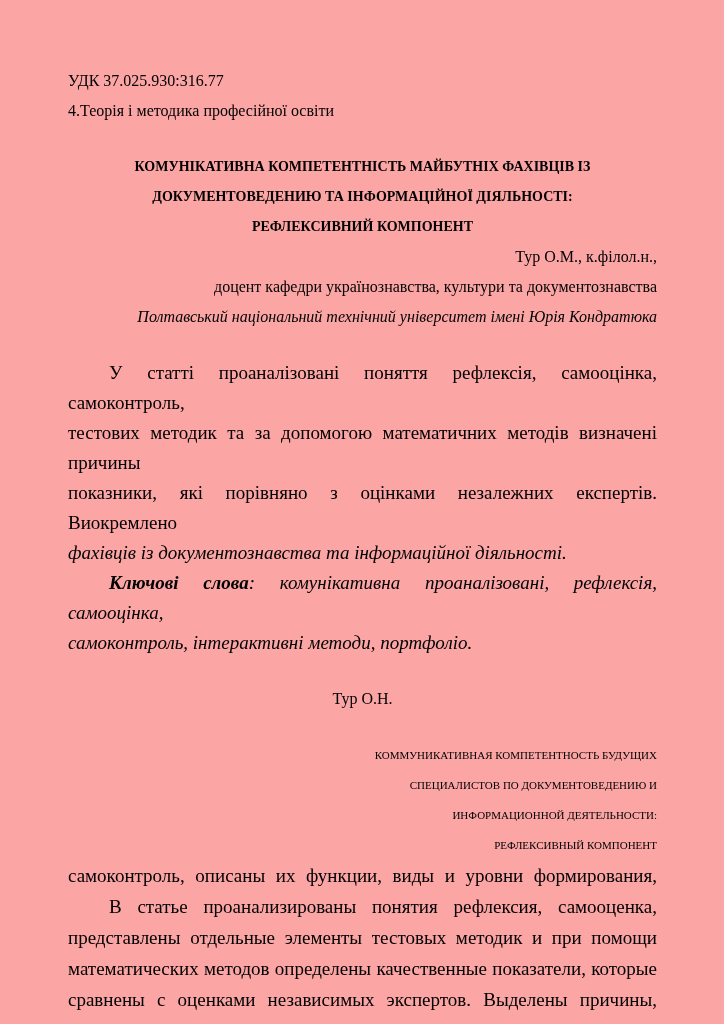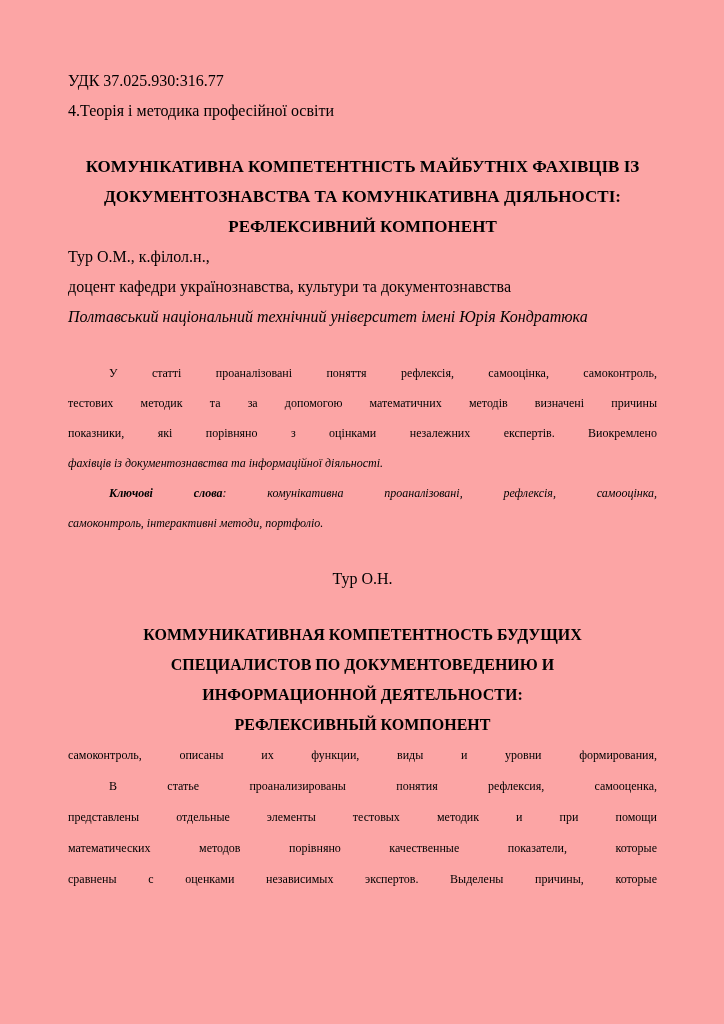--- a/index.html
+++ b/index.html
@@ -8,46 +8,46 @@
     width:724px;height:1024px;
     background:#fca5a5;color:#000000;
     font-family:"Liberation Serif", serif;
     font-size:16px;
     overflow:hidden;
     box-sizing:border-box;
   }
   .content{padding:66px 67px 0 68px;}
   .udc{line-height:30px;}
   .section{line-height:30px;}
-  .doc-title{margin-top:26px;text-align:center;font-weight:bold;font-size:17px;}
+  .doc-title{margin-top:26px;text-align:center;font-weight:bold;font-size:14px;}
   .tline{line-height:30px;white-space:nowrap;}
-  .byline{text-align:left;line-height:30px;}
+  .byline{text-align:right;line-height:30px;}
   .italic{font-style:italic;}
   .bold-italic{font-weight:bold;font-style:italic;}
-  .para{font-size:12px;}
+  .para{font-size:19px;}
   .abstract-ua{margin-top:26px;}
   .jline{line-height:30px;text-align:justify;text-align-last:justify;}
   .lline{line-height:30px;text-align:left;font-style:italic;}
   .indent{text-indent:41px;}
   .ru-author{margin-top:26px;text-align:center;line-height:30px;}
-  .ru-title{text-align:center;font-weight:bold;font-size:16px;}
+  .ru-title{text-align:right;font-weight:normal;font-size:11px;}
   .abstract-ru .jline{line-height:31px;}
 </style>
 </head>
 <body>
 
 <div class="page">
   <div class="content">
 
     <div class="udc">УДК  37.025.930:316.77</div>
     <div class="section">4.Теорія і методика професійної освіти</div>
 
     <div class="doc-title">
       <div class="tline">КОМУНІКАТИВНА КОМПЕТЕНТНІСТЬ МАЙБУТНІХ ФАХІВЦІВ ІЗ</div>
-      <div class="tline">ДОКУМЕНТОЗНАВСТВА ТА КОМУНІКАТИВНА ДІЯЛЬНОСТІ:</div>
+      <div class="tline">ДОКУМЕНТОВЕДЕНИЮ ТА ІНФОРМАЦІЙНОЇ ДІЯЛЬНОСТІ:</div>
       <div class="tline">РЕФЛЕКСИВНИЙ КОМПОНЕНТ</div>
     </div>
 
     <div class="byline">Тур О.М., к.філол.н.,</div>
     <div class="byline">доцент кафедри українознавства, культури та документознавства</div>
     <div class="byline italic">Полтавський національний технічний університет імені Юрія Кондратюка</div>
 
     <div class="para abstract-ua">
       <div class="jline indent">У статті проаналізовані поняття рефлексія, самооцінка, самоконтроль,</div>
       <div class="jline">тестових методик та за допомогою математичних методів визначені причины</div>
@@ -66,18 +66,18 @@
       <div class="tline">КОММУНИКАТИВНАЯ КОМПЕТЕНТНОСТЬ БУДУЩИХ</div>
       <div class="tline">СПЕЦИАЛИСТОВ ПО ДОКУМЕНТОВЕДЕНИЮ И</div>
       <div class="tline">ИНФОРМАЦИОННОЙ ДЕЯТЕЛЬНОСТИ:</div>
       <div class="tline">РЕФЛЕКСИВНЫЙ КОМПОНЕНТ</div>
     </div>
 
     <div class="para abstract-ru">
       <div class="jline">самоконтроль, описаны их функции, виды и уровни формирования,</div>
       <div class="jline indent">В статье проанализированы понятия рефлексия, самооценка,</div>
       <div class="jline">представлены отдельные элементы тестовых методик и при помощи</div>
-      <div class="jline">математических методов порівняно качественные показатели, которые</div>
+      <div class="jline">математических методов определены качественные показатели, которые</div>
       <div class="jline">сравнены с оценками независимых экспертов. Выделены причины, которые</div>
     </div>
 
   </div>
 </div>
 
 </body></html>

